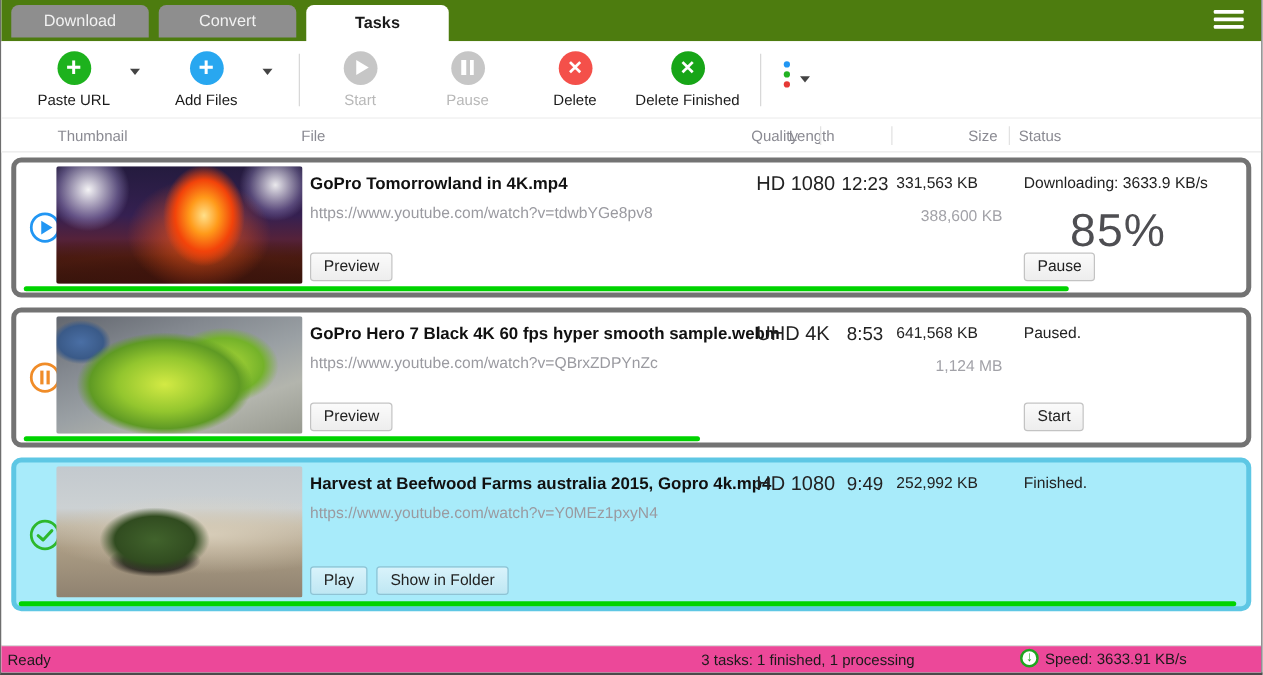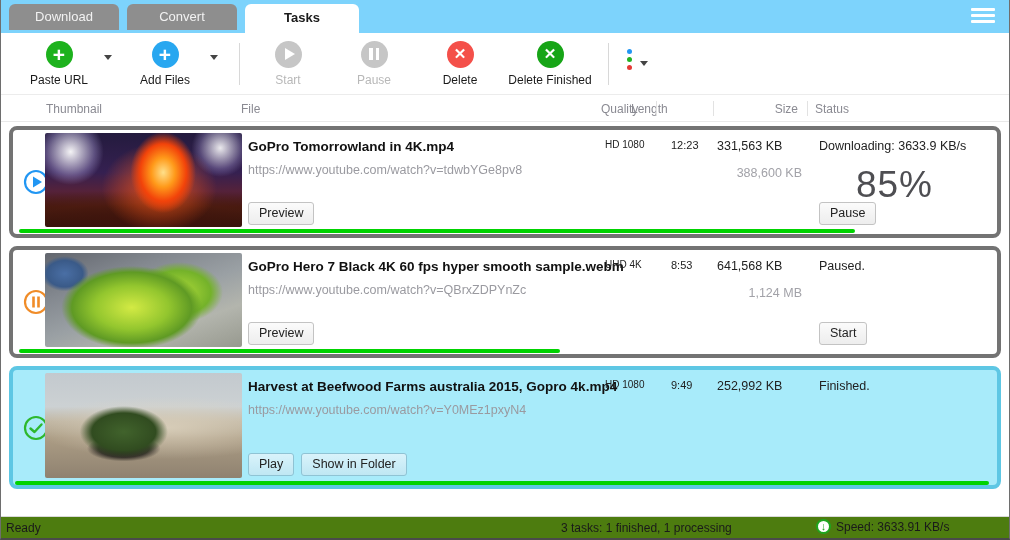--- a/index.html
+++ b/index.html
@@ -2,21 +2,21 @@
 <html><head>
 <meta charset="utf-8">
 <style>
   * { margin:0; padding:0; box-sizing:border-box; }
   body { font-family:"Liberation Sans", sans-serif; background:#fff; }
   .window { position:relative; width:1010px; height:540px; background:#fff;
             border-left:1px solid #6e6e6e; border-right:1px solid #6e6e6e; border-bottom:2px solid #4a4a4a;
             overflow:hidden; }
 
   
-  .tabbar { position:absolute; top:0; left:0; right:0; height:33px; background:#7dd3fc;text-decoration:underline; }
+  .tabbar { position:absolute; top:0; left:0; right:0; height:33px; background:#4d7c0f;text-decoration:underline; }
   .tab { position:absolute; top:4px; height:26px; border-radius:6px 6px 0 0; background:#8e8e8e;
          color:#f2f2f2; font-size:13px; text-align:center; line-height:26px; cursor:default; }
   .tab.active { top:4px; height:30px; background:#ffffff; color:#1a1a1a; font-weight:bold; line-height:28px; }
   .tab-download { left:8px; width:110px; }
   .tab-convert { left:126px; width:110px; }
   .tab-tasks { left:244px; width:114px; }
   .hamburger { position:absolute; right:14px; top:8px; width:24px; height:18px; }
   .hamburger div { height:3px; background:#fff; margin-bottom:3px; border-radius:1px; }
 
   
@@ -79,36 +79,36 @@
       radial-gradient(ellipse 30px 22px at 10% 22%, #4a6fa5 0%, #3a5a88 60%, rgba(0,0,0,0) 80%),
       linear-gradient(160deg, #62666e 0%, #83888f 28%, #9aa0a4 52%, #b3b5ad 74%, #97998f 100%); }
   .thumb-tractor { background:
       radial-gradient(ellipse 58px 34px at 40% 56%, #41632c 0%, #314c20 55%, rgba(0,0,0,0) 76%),
       radial-gradient(ellipse 46px 16px at 40% 72%, #22201c 0%, rgba(30,28,24,.8) 55%, rgba(0,0,0,0) 80%),
       radial-gradient(ellipse 90% 40% at 62% 52%, rgba(222,212,192,.8), rgba(0,0,0,0) 75%),
       linear-gradient(to bottom, #c3c9ce 0%, #ccd1d3 32%, #c0b6a3 46%, #ab9c84 62%, #8f8270 100%); }
   .title { position:absolute; left:235px; top:9px; font-size:13.5px; font-weight:bold; color:#111;
            white-space:nowrap; }
   .url { position:absolute; left:235px; top:33px; font-size:12.5px; color:#9a9aa0; white-space:nowrap; }
-  .quality { position:absolute; left:592px; top:9px; font-size:10px; color:#222; }
-  .length { position:absolute; left:630px; top:9px; width:70px; text-align:left; font-size:11px; color:#222;padding-left:28px; }
+  .quality { position:absolute; left:592px; top:9px; font-size:16px; color:#222; }
+  .length { position:absolute; left:630px; top:9px; width:70px; text-align:center; font-size:15px; color:#222;padding-left:28px; }
   .size1 { position:absolute; left:704px; top:9px; width:85px; font-size:12.5px; color:#222; }
   .size2 { position:absolute; left:704px; top:36px; width:85px; text-align:right; font-size:12.5px; color:#a2a2a8; }
   .stattext { position:absolute; left:806px; top:9px; font-size:12.5px; color:#222; white-space:nowrap; }
   .percent { position:absolute; right:64px; top:34px; font-size:37px; color:#4e4e52; letter-spacing:1px; }
   .btn { display:inline-block; padding:3px 10px 4px 10px; font-size:12.5px; color:#222;
          background:linear-gradient(#fbfbfb,#ededed); border:1px solid #c3c3c3; border-radius:3px; cursor:default; }
   .leftbtns { position:absolute; left:235px; bottom:9px; display:flex; gap:7px; }
   .actionbtn { position:absolute; left:806px; bottom:9px; }
   .card.selected .btn { background:linear-gradient(#d9f3fb,#bfe7f3); border-color:#8fc3d4; }
   .progress { position:absolute; left:6px; bottom:1px; height:4px; background:#00d300; border-radius:2px; }
   .card.selected .progress { bottom:0px; left:2px; width:99% !important; }
 
   
-  .statusbar { position:absolute; left:0; right:0; bottom:0; height:22px; background:#4d7c0f;
+  .statusbar { position:absolute; left:0; right:0; bottom:0; height:22px; background:#ec4899;
                border-top:1px solid #d9d9d9; font-size:12px; color:#1a1a1a; }
   .sb-left { position:absolute; left:5px; top:4px; }
   .sb-center { position:absolute; left:560px; top:4px; }
   .sb-speed { position:absolute; left:815px; top:2px; display:flex; align-items:center; gap:5px; }
   .speedicon { width:15px; height:15px; border-radius:50%; border:2px solid #1fa51f; background:#fff;
                display:flex; align-items:center; justify-content:center; color:#1fa51f;
                font-size:11px; font-weight:bold; line-height:1; }
 </style>
 </head>
 <body>

